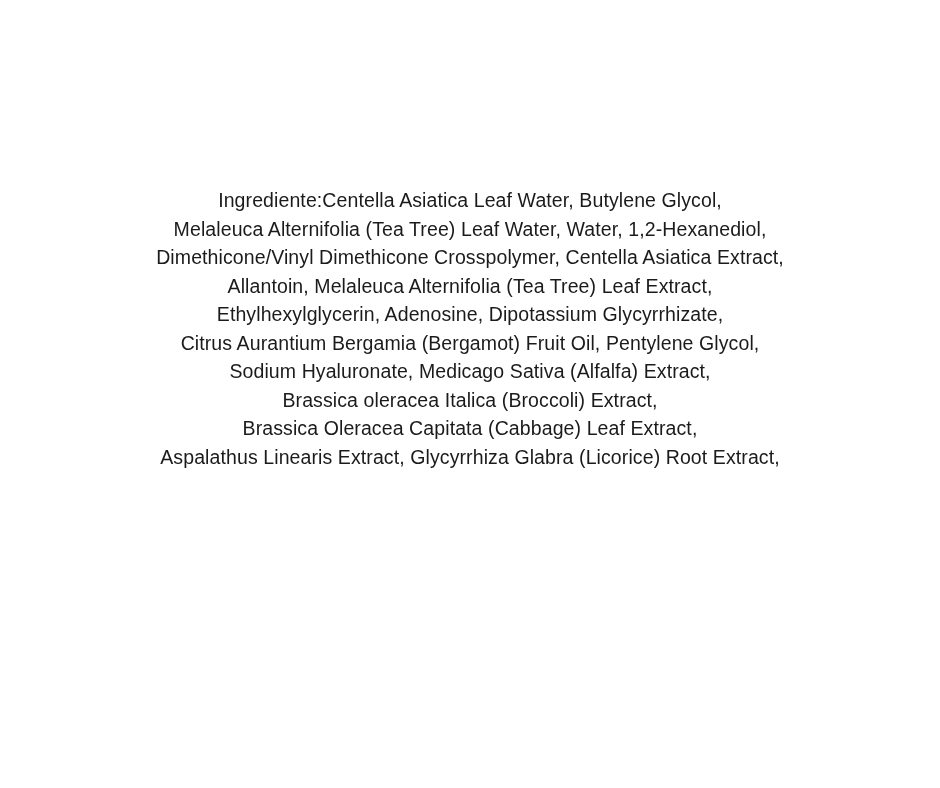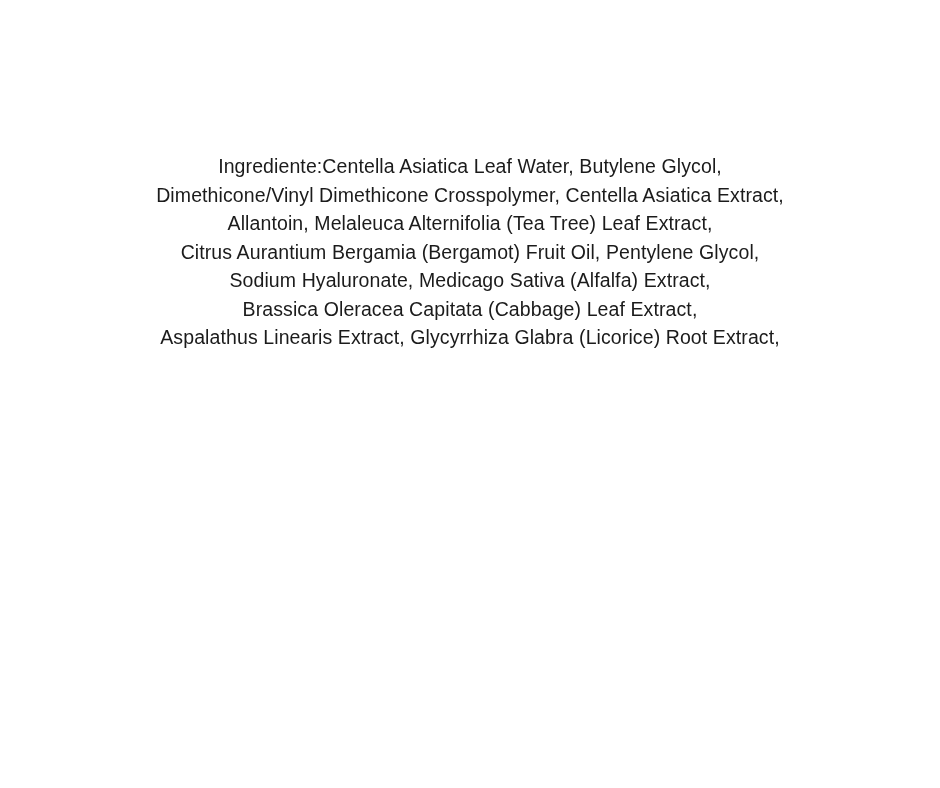--- a/index.html
+++ b/index.html
@@ -11,33 +11,37 @@
     height: 788px;
     background: #ffffff;
     overflow: hidden;
     font-family: "Liberation Sans", "DejaVu Sans", sans-serif;
   }
   .ingredient-block {
     box-sizing: border-box;
     width: 940px;
     padding-top: 152px;
     text-align: center;
+    margin-top: 34px;
   }
   .ingredient-line {
     color: #1b1b1b;
     font-size: 19.5px;
     line-height: 28.5px;
     letter-spacing: 0.1px;
     white-space: nowrap;
   }
 </style>
 </head>
 <body>
 
 <div class="ingredient-block">
   <div class="ingredient-line">Ingrediente:Centella Asiatica Leaf Water, Butylene Glycol,</div>
+  <div class="ingredient-line">Melaleuca Alternifolia (Tea Tree) Leaf Water, Water, 1,2-Hexanediol,</div>
   <div class="ingredient-line">Dimethicone/Vinyl Dimethicone Crosspolymer, Centella Asiatica Extract,</div>
   <div class="ingredient-line">Allantoin, Melaleuca Alternifolia (Tea Tree) Leaf Extract,</div>
+  <div class="ingredient-line">Ethylhexylglycerin, Adenosine, Dipotassium Glycyrrhizate,</div>
   <div class="ingredient-line">Citrus Aurantium Bergamia (Bergamot) Fruit Oil, Pentylene Glycol,</div>
   <div class="ingredient-line">Sodium Hyaluronate, Medicago Sativa (Alfalfa) Extract,</div>
+  <div class="ingredient-line">Brassica oleracea Italica (Broccoli) Extract,</div>
   <div class="ingredient-line">Brassica Oleracea Capitata (Cabbage) Leaf Extract,</div>
   <div class="ingredient-line">Aspalathus Linearis Extract, Glycyrrhiza Glabra (Licorice) Root Extract,</div>
 </div>
 
 </body></html>

